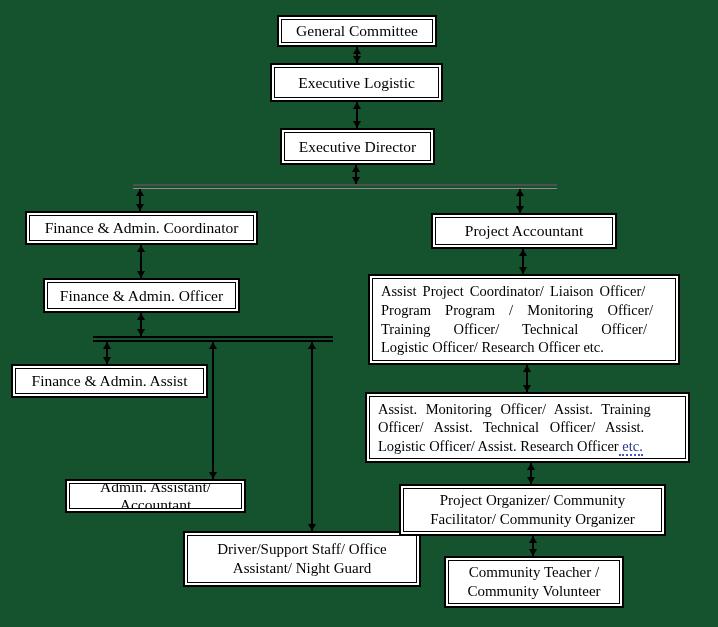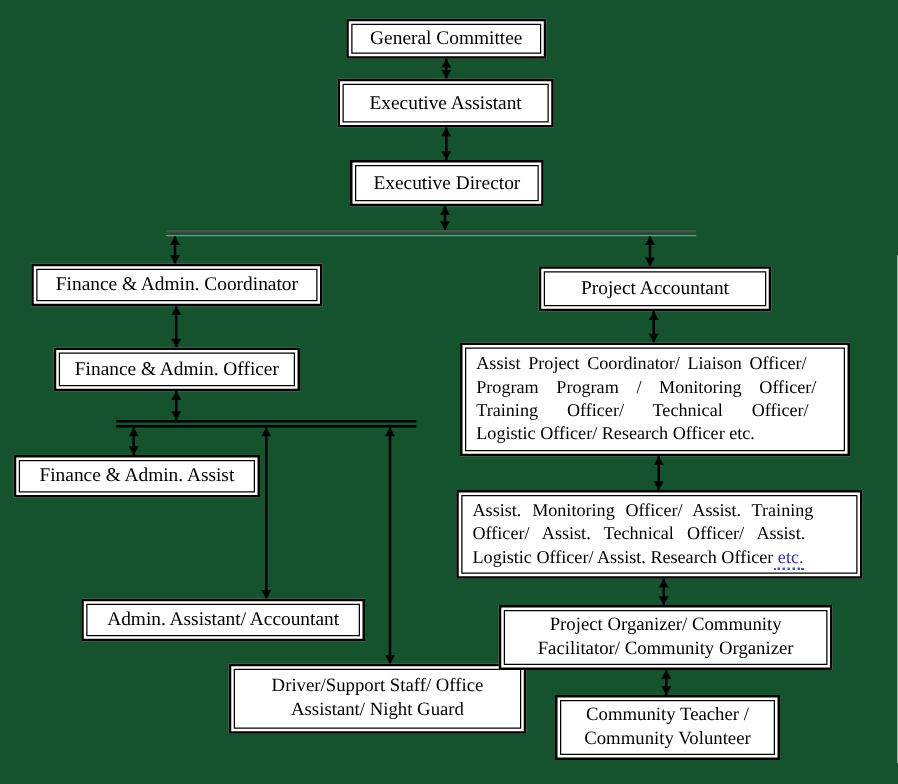--- a/index.html
+++ b/index.html
@@ -69,21 +69,21 @@
 
 <div class="canvas">
 
   <div class="node" style="left:277px;top:15px;width:160px;height:32px;">
     <div class="node-inner">General Committee</div>
   </div>
 
   <div class="varrow" style="left:356px;top:47px;height:16px;"></div>
 
   <div class="node" style="left:270px;top:63px;width:173px;height:39px;">
-    <div class="node-inner">Executive Assistant</div>
+    <div class="node-inner">Executive Logistic</div>
   </div>
 
   <div class="varrow" style="left:356px;top:102px;height:26px;"></div>
 
   <div class="node" style="left:280px;top:128px;width:155px;height:37px;">
     <div class="node-inner">Executive Director</div>
   </div>
 
   <div class="varrow" style="left:355px;top:165px;height:19px;"></div>
 
@@ -106,21 +106,21 @@
   <div class="hline-admin"></div>
 
   <div class="varrow" style="left:106px;top:342px;height:22px;"></div>
 
   <div class="node" style="left:11px;top:364px;width:197px;height:34px;">
     <div class="node-inner">Finance &amp; Admin. Assist</div>
   </div>
 
   <div class="varrow" style="left:212px;top:342px;height:137px;"></div>
 
-  <div class="node" style="left:65px;top:479px;width:227px;height:34px;">
+  <div class="node" style="left:65px;top:479px;width:181px;height:34px;">
     <div class="node-inner">Admin. Assistant/ Accountant</div>
   </div>
 
   <div class="varrow" style="left:311px;top:342px;height:189px;"></div>
 
   <div class="node" style="left:183px;top:531px;width:238px;height:56px;">
     <div class="node-inner">
       <div class="cline">Driver/Support Staff/ Office</div>
       <div class="cline">Assistant/ Night Guard</div>
     </div>

